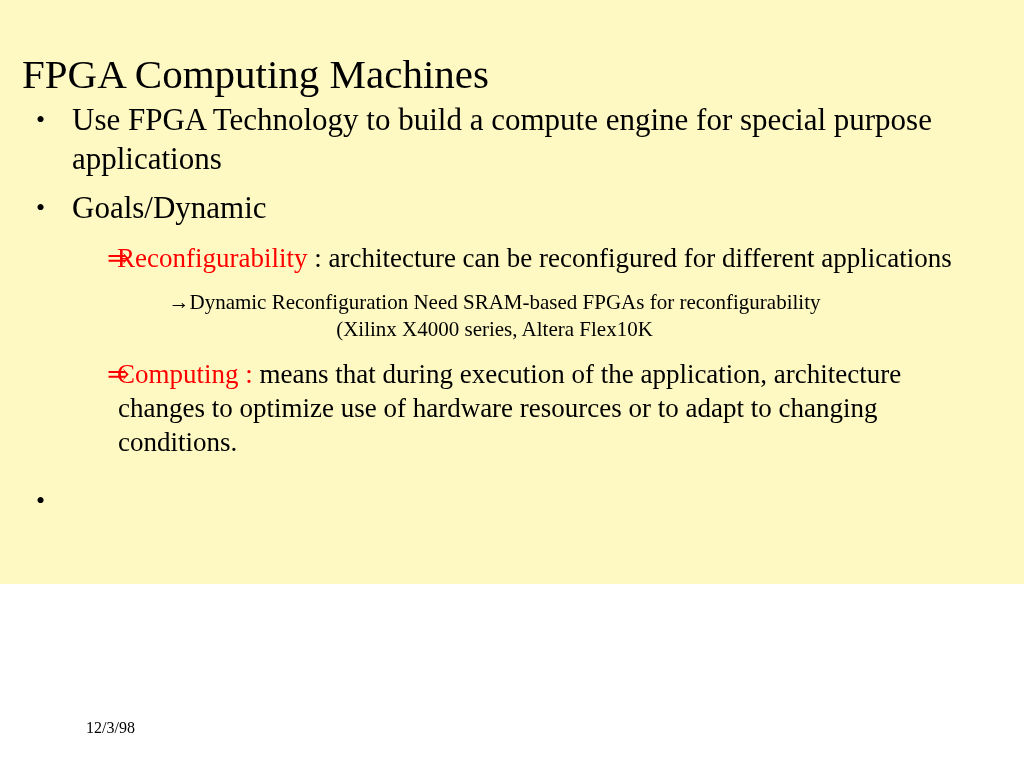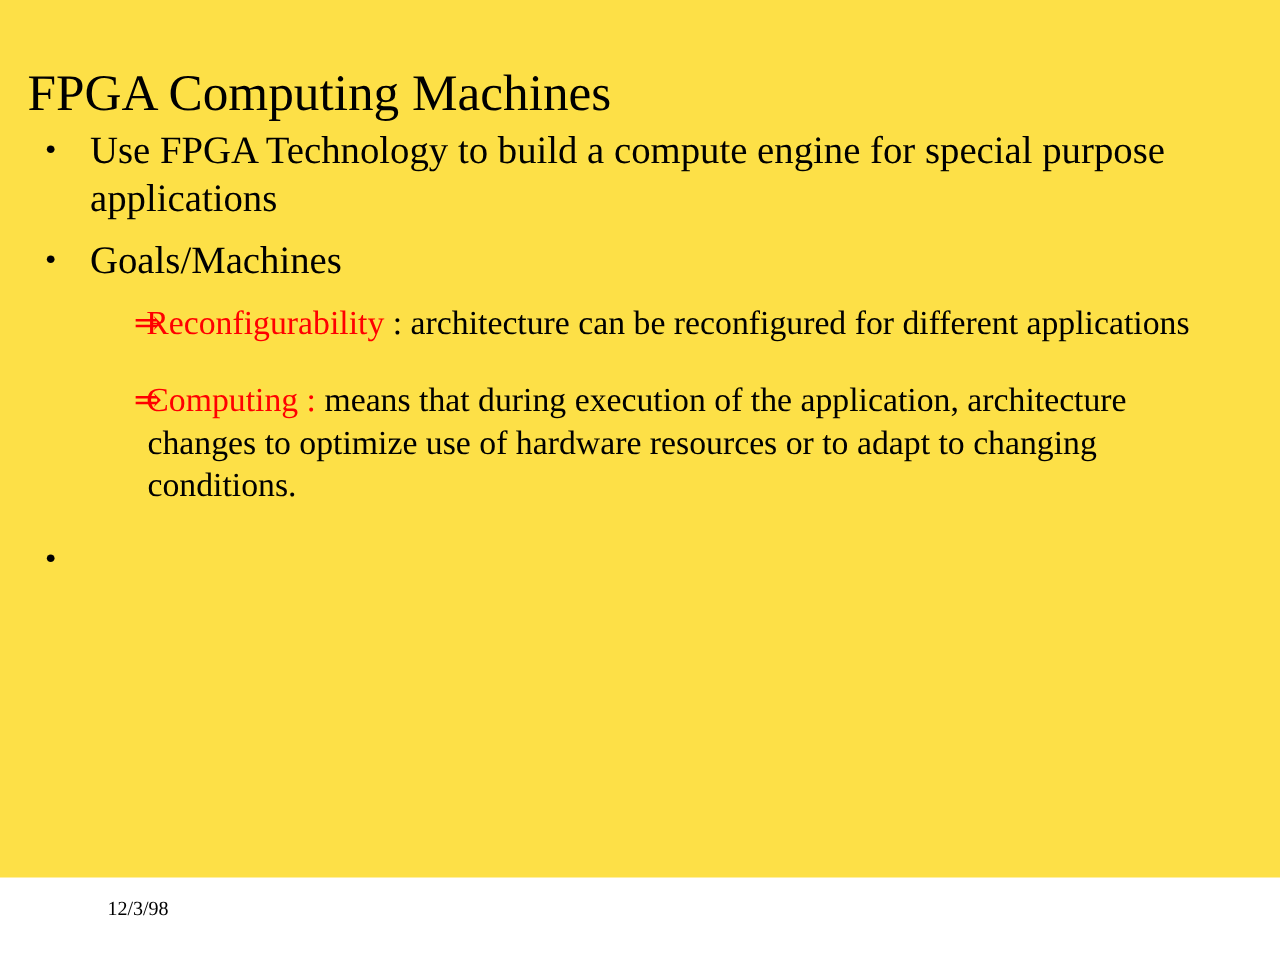--- a/index.html
+++ b/index.html
@@ -11,22 +11,22 @@
   body {
     width: 1024px;
     height: 768px;
     overflow: hidden;
     font-family: "Liberation Serif", "DejaVu Serif", serif;
     color: #000000;
   }
   .slide {
     position: relative;
     width: 1024px;
-    height: 702px;
-    background: #fde047;
+    height: 584px;
+    background: #fef9c3;
   }
 
   
   .slide-title {
     position: absolute;
     left: 22px;
     top: 22px;
     width: 960px;
     font-size: 41px;
     line-height: 50px;
@@ -125,32 +125,35 @@
 
     <div class="lvl1">
       <span class="bullet-mark">•</span>
       <span class="lvl1-text">Use FPGA Technology to build a compute engine for special purpose applications</span>
     </div>
 
     <div class="spacer-sm"></div>
 
     <div class="lvl1">
       <span class="bullet-mark">•</span>
-      <span class="lvl1-text">Goals/Machines</span>
+      <span class="lvl1-text">Goals/Dynamic</span>
     </div>
 
     <div class="spacer-md"></div>
 
     <div class="lvl2">
       <span class="arrow-mark">⇒</span>
       <span class="hl-red">Reconfigurability</span><span> : architecture can be reconfigured for different applications</span>
     </div>
 
     <div class="spacer-md"></div>
 
+    <div class="lvl3">
+      <span class="arrow-mark-sm">→</span><span>Dynamic Reconfiguration Need SRAM-based FPGAs for reconfigurability (Xilinx X4000 series, Altera Flex10K</span>
+    </div>
 
     <div class="spacer-md"></div>
 
     <div class="lvl2">
       <span class="arrow-mark">⇒</span>
       <span class="hl-red">Computing :</span><span>  means that during execution of the application, architecture changes to optimize use of hardware resources or to adapt to changing conditions.</span>
     </div>
 
     <div class="spacer-lg"></div>
 

